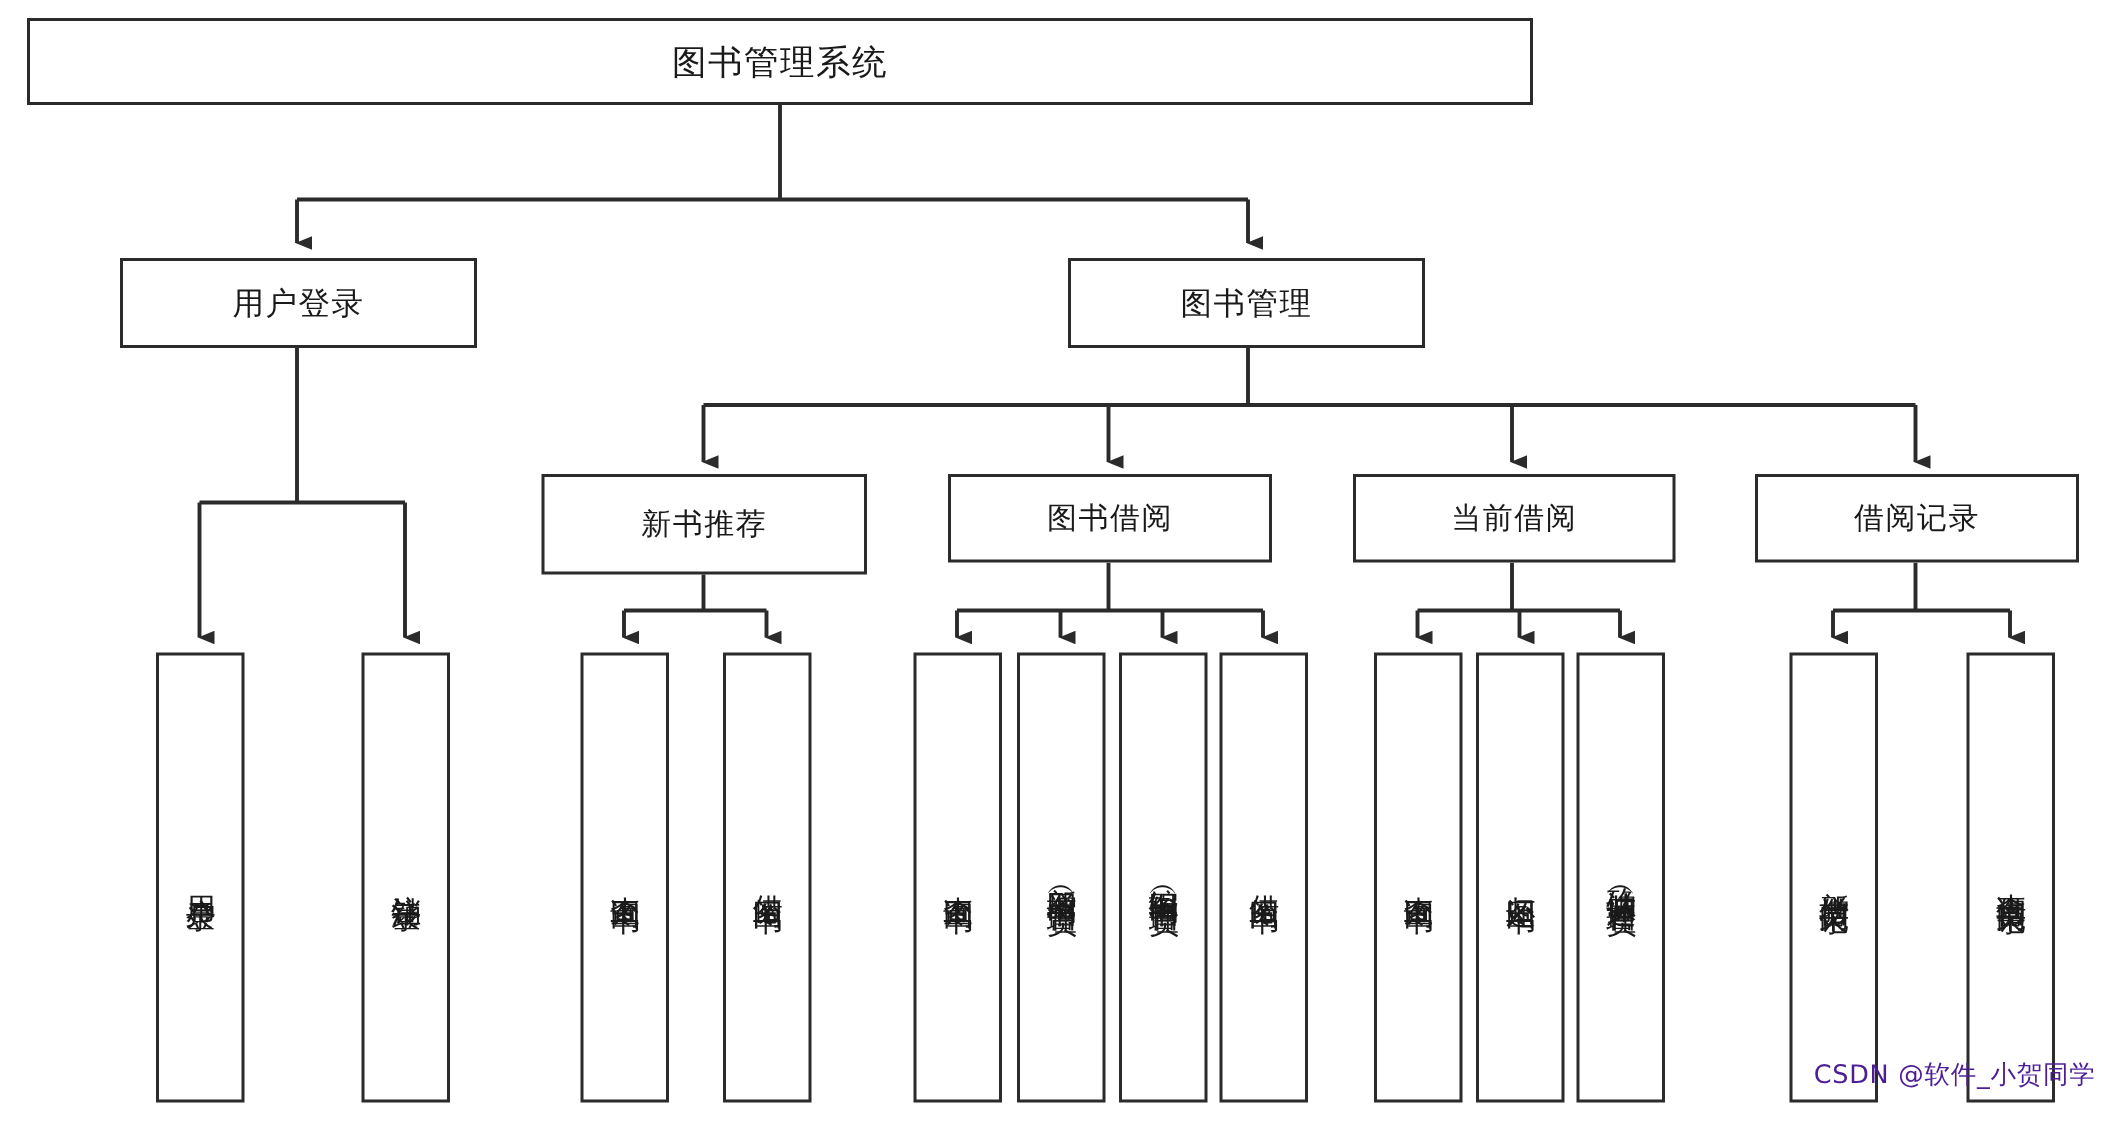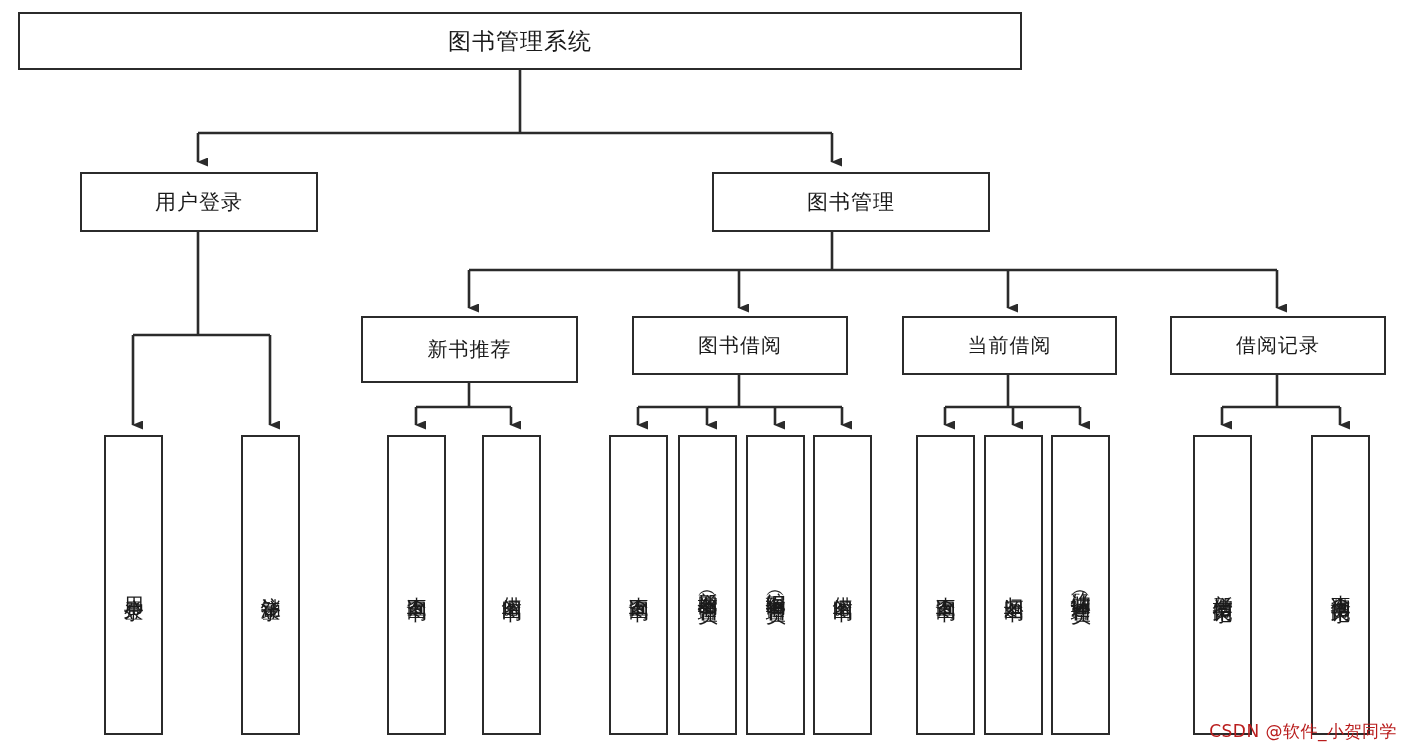--- a/index.html
+++ b/index.html
@@ -63,23 +63,23 @@
     display: block;
     text-align: center;
   }
   .htext {
     white-space: nowrap;
     display: block;
   }
   #watermark {
     position: absolute;
     right: 8px;
-    bottom: 4px;
+    bottom: 19px;
     font-size: 17px;
-    color: #b91c1c;
+    color: #4c1d95;
     white-space: nowrap;
     letter-spacing: 0.5px;
   }
 </style>
 </head>
 <body>
 
 <div id="diagram-root">
 
   <svg id="wire-layer" viewBox="0 0 1405 747" width="1405" height="747" xmlns="http://www.w3.org/2000/svg">
@@ -134,21 +134,21 @@
   </svg>
 
   <div class="node level-0" style="left:18px; top:12px; width:1004px; height:58px;">
     <span class="htext">图书管理系统</span>
   </div>
 
   <div class="node level-1" style="left:80px; top:172px; width:238px; height:60px;">
     <span class="htext">用户登录</span>
   </div>
 
-  <div class="node level-1" style="left:712px; top:172px; width:278px; height:60px;">
+  <div class="node level-1" style="left:712px; top:172px; width:238px; height:60px;">
     <span class="htext">图书管理</span>
   </div>
 
   <div class="node level-2" style="left:361px; top:316px; width:217px; height:67px;">
     <span class="htext">新书推荐</span>
   </div>
 
   <div class="node level-2" style="left:902px; top:316px; width:215px; height:59px;">
     <span class="htext">当前借阅</span>
   </div>

